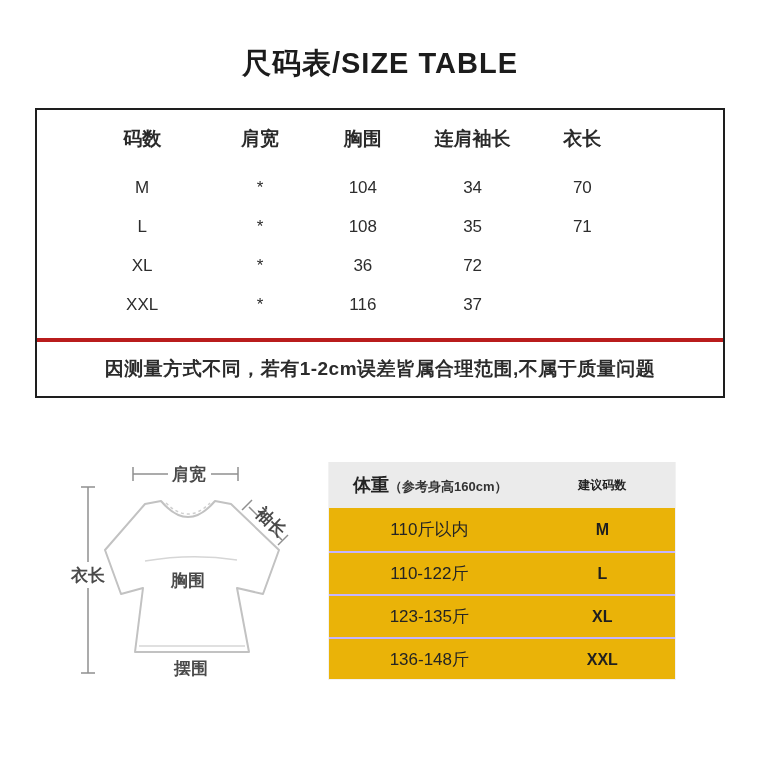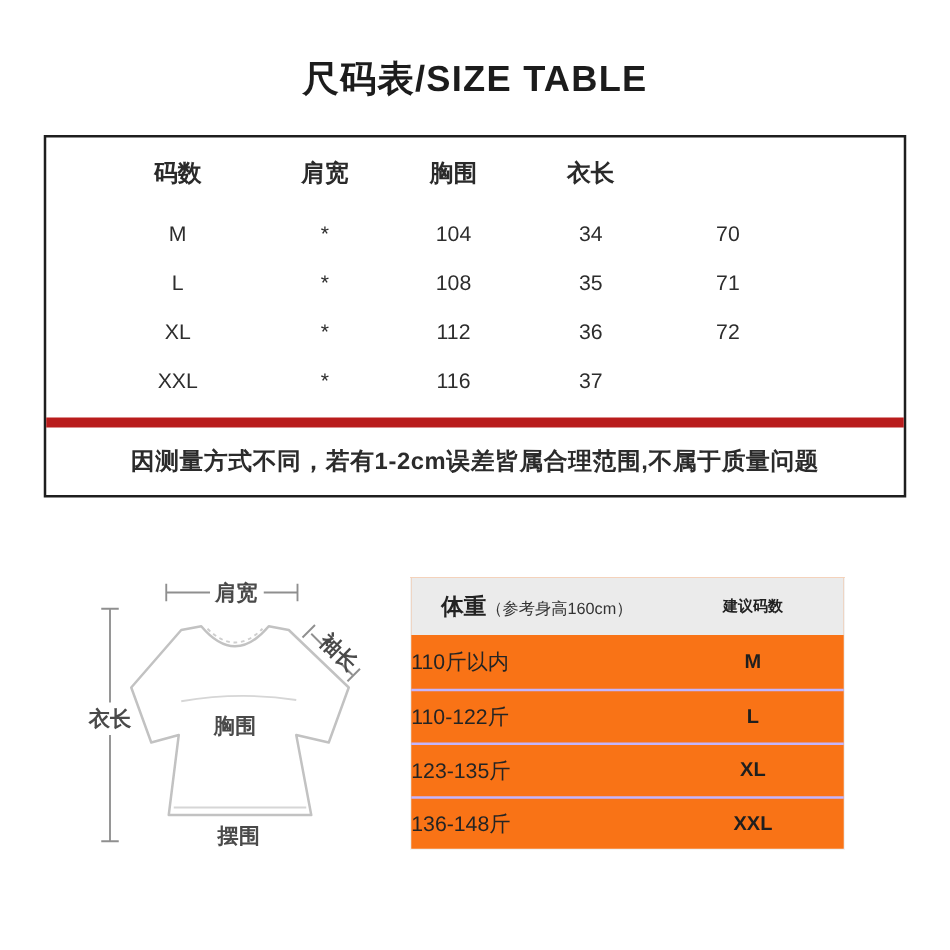--- a/index.html
+++ b/index.html
@@ -29,94 +29,94 @@
     grid-template-columns:26% 13% 17% 15% 17%;
     align-items:center;
   }
   .st-row .cell{text-align:center;}
   .st-row .cell:first-child{padding-left:32px;}
   .st-header{height:58px;font-weight:bold;font-size:19px;color:#2a2a2a;}
   .st-data{height:39px;font-size:17px;color:#2d2d2d;}
   .st-spacer{flex:1;}
   .st-note{
     height:54px;
-    border-top:8px solid #b91c1c;
+    border-top:4px solid #b91c1c;
     display:flex;align-items:center;justify-content:center;
     font-size:19px;font-weight:bold;color:#2b2b2b;
     letter-spacing:0.5px;
   }
   
   .shirt-diagram{
     position:absolute;left:55px;top:440px;width:270px;height:270px;
   }
   .shirt-diagram svg{display:block;}
   .sd-label{
     font-family:"Liberation Sans","DejaVu Sans",sans-serif;
     font-size:17px;font-weight:600;fill:#4a4a4a;
   }
   
   .weight-table{
     position:absolute;left:328px;top:462px;width:348px;height:218px;
     box-sizing:border-box;
-    background:#f97316;
+    background:#eab308;
     border:1px solid #f2f2f2;border-top:none;
   }
   .wt-header{
     height:46px;background:#ebebeb;
     display:grid;grid-template-columns:58% 42%;
     align-items:center;
   }
   .wt-header .wt-weight-head{
     padding-left:24px;display:flex;align-items:baseline;white-space:nowrap;
   }
   .wt-weight-label{font-size:18px;font-weight:bold;color:#222;}
-  .wt-weight-note{font-size:13px;font-weight:normal;color:#333;}
+  .wt-weight-note{font-size:13px;font-weight:bold;color:#333;}
   .wt-size-head{text-align:center;font-size:12px;font-weight:bold;color:#222;}
   .wt-row{
     height:43px;
     display:grid;grid-template-columns:58% 42%;
     align-items:center;
     box-sizing:border-box;
   }
   .wt-row + .wt-row{border-top:2px solid #c4b5fd;}
-  .wt-weight{text-align:left;font-size:17px;color:#242424;}
+  .wt-weight{text-align:center;font-size:17px;color:#242424;}
   .wt-size{text-align:center;font-size:16px;font-weight:bold;color:#1f1f1f;}
 </style>
 </head>
 <body>
 
 <div class="page">
 
   <div class="title">尺码表/SIZE TABLE</div>
 
   <div class="size-table">
     <div class="st-row st-header">
       <div class="cell">码数</div>
       <div class="cell">肩宽</div>
       <div class="cell">胸围</div>
+      <div class="cell">连肩袖长</div>
       <div class="cell">衣长</div>
     </div>
     <div class="st-row st-data">
       <div class="cell">M</div>
       <div class="cell">*</div>
       <div class="cell">104</div>
       <div class="cell">34</div>
       <div class="cell">70</div>
     </div>
     <div class="st-row st-data">
       <div class="cell">L</div>
       <div class="cell">*</div>
       <div class="cell">108</div>
       <div class="cell">35</div>
       <div class="cell">71</div>
     </div>
     <div class="st-row st-data">
       <div class="cell">XL</div>
       <div class="cell">*</div>
-      <div class="cell">112</div>
       <div class="cell">36</div>
       <div class="cell">72</div>
     </div>
     <div class="st-row st-data">
       <div class="cell">XXL</div>
       <div class="cell">*</div>
       <div class="cell">116</div>
       <div class="cell">37</div>
     </div>
     <div class="st-spacer"></div>

